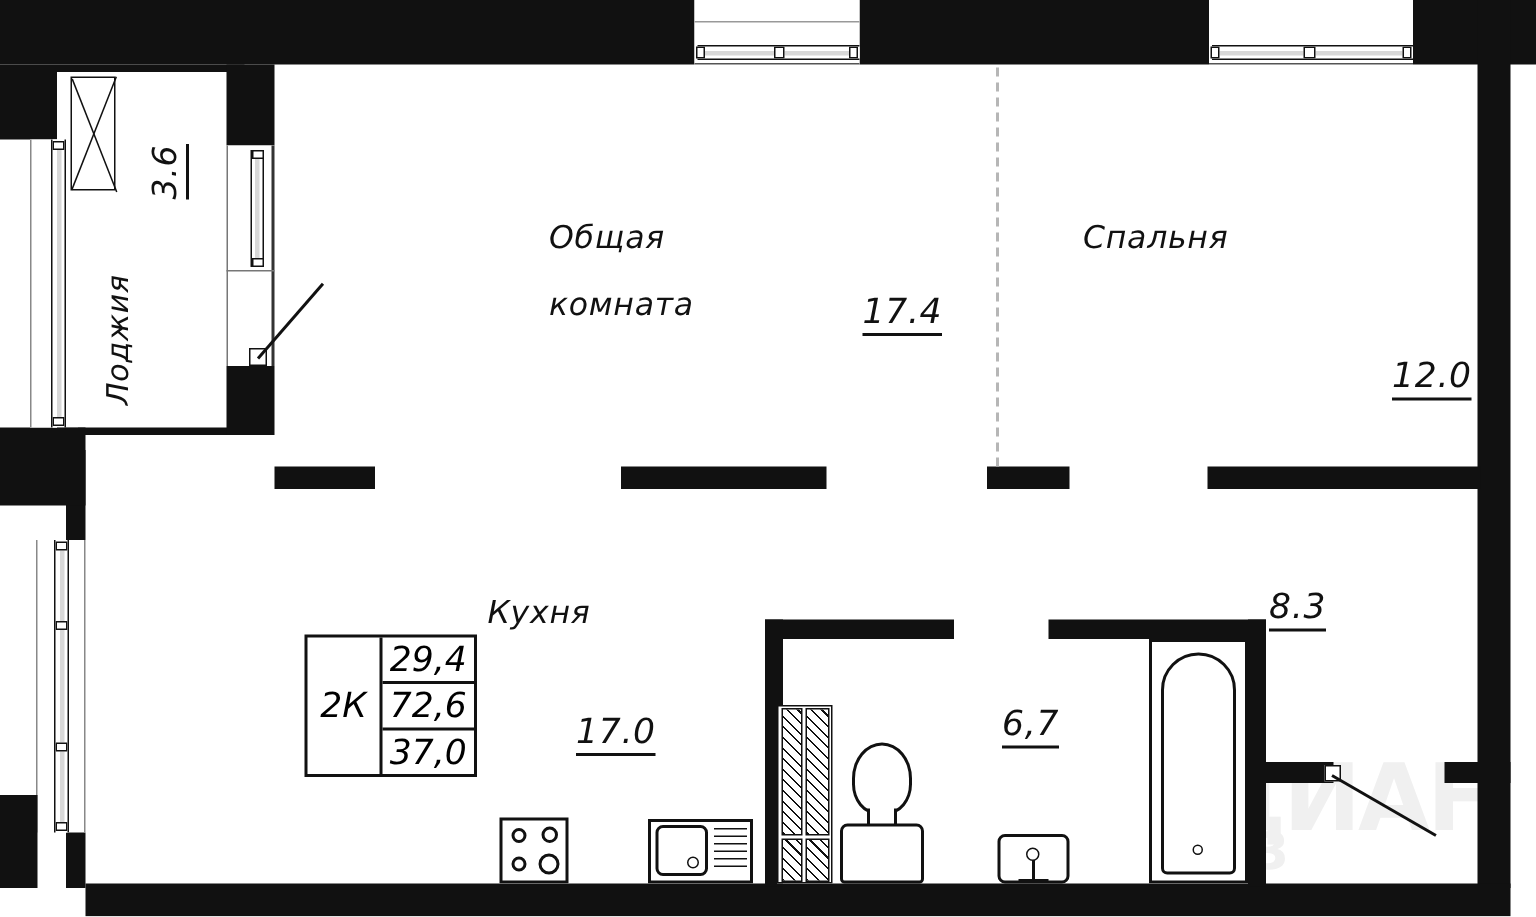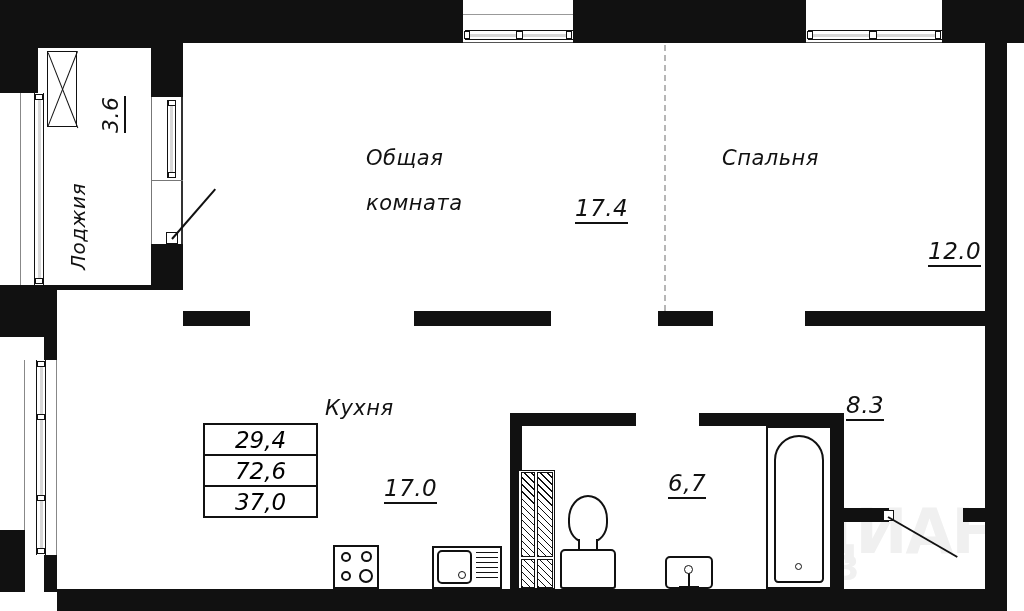--- a/index.html
+++ b/index.html
@@ -264,20 +264,21 @@
   <div class="lbl area-num" style="left:928px;top:238px;">12.0</div>
 
   <div class="lbl room-name" style="left:325px;top:376px;margin-top:20px;">Кухня</div>
   <div class="lbl area-num" style="left:384px;top:475px;">17.0</div>
 
   <div class="lbl area-num" style="left:846px;top:392px;">8.3</div>
 
   <div class="lbl area-num" style="left:668px;top:470px;font-style:italic;">6,7</div>
 
   <div id="info-table" style="left:203px;top:423px;width:115px;height:95px;">
+    <div class="tcol-left">2К</div>
     <div class="tcol-right">
       <div class="trow">29,4</div>
       <div class="trow">72,6</div>
       <div class="trow">37,0</div>
     </div>
   </div>
 
 </div>
 
 </body></html>

